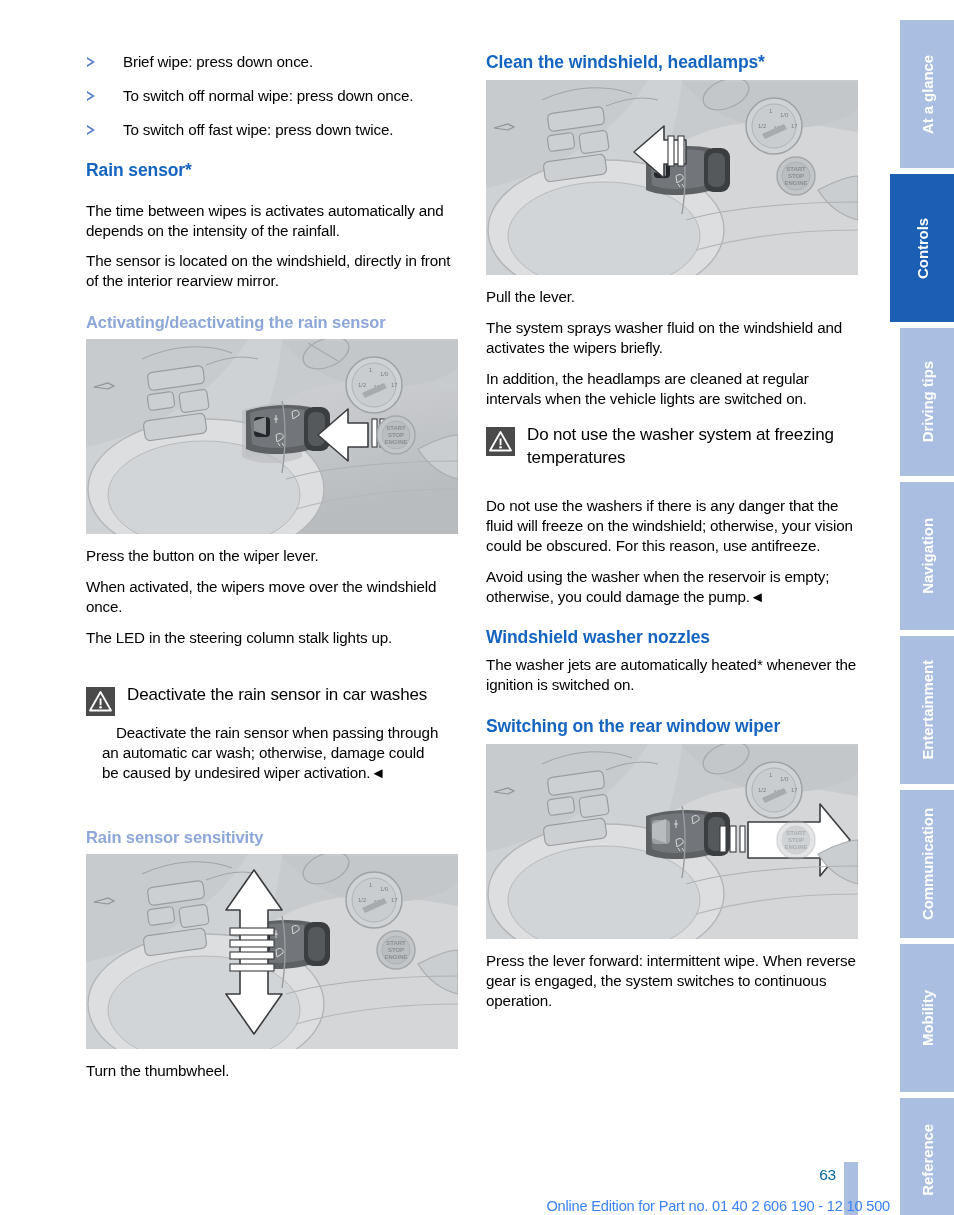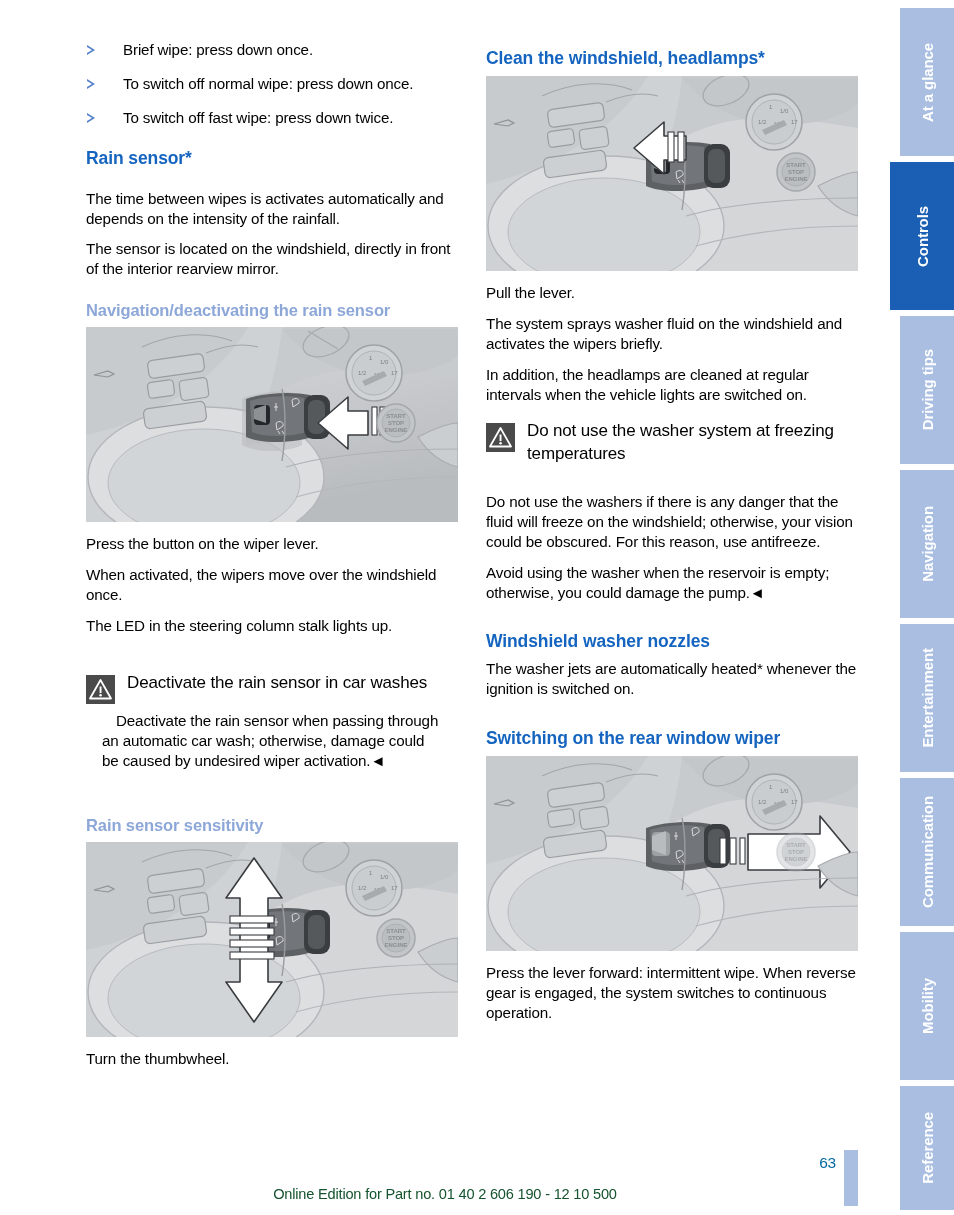--- a/index.html
+++ b/index.html
@@ -12,38 +12,38 @@
     height: 1215px;
     position: relative;
     font-family: "Liberation Sans", sans-serif;
     color: #000000;
     overflow: hidden;
   }
 
   
   .page {
     position: absolute;
-    left: 0; top: 0;
+    left: 0; top: 12px;
     width: 954px; height: 975px;
   }
   .col {
     position: absolute;
     top: 40px;
     width: 372px;
   }
   .col-left  { left: 86px; }
   .col-right { left: 486px; }
 
   
   .h1 {
     color: #1565c0;
     font-size: 17.5px;
     font-weight: bold;
     line-height: 1.25;
-    margin: 8px 0 9px 0;
+    margin: 0 0 9px 0;
     letter-spacing: -0.1px;
   }
   .h1.tight { margin-bottom: 6px; }
   .h2 {
     color: #8da7d8;
     font-size: 16.5px;
     font-weight: bold;
     line-height: 1.25;
     margin: 0 0 6px 0;
     letter-spacing: -0.1px;
@@ -175,24 +175,24 @@
     top: 1150px;
     width: 14px;
     height: 56px;
     background: #a9bee1;
   }
   .footer-text {
     position: absolute;
     left: 0;
     top: 1186px;
     width: 890px;
-    text-align: center;
+    text-align: right;
     font-size: 14.6px;
     letter-spacing: -0.2px;
-    color: #14532d;
+    color: #3b82f6;
   }
 </style>
 </head>
 <body>
 
 <div class="page">
 
   <div class="col col-left">
 
     <ul class="bullets">
@@ -209,21 +209,21 @@
         <span>To switch off fast wipe: press down twice.</span>
       </li>
     </ul>
 
     <h1 class="h1">Rain sensor*</h1>
     <div class="spacer-sm"></div>
     <p class="body">The time between wipes is activates automatically and depends on the intensity of the rainfall.</p>
     <p class="body">The sensor is located on the windshield, directly in front of the interior rearview mirror.</p>
 
     <div class="spacer-sm"></div>
-    <h2 class="h2">Navigation/deactivating the rain sensor</h2>
+    <h2 class="h2">Activating/deactivating the rain sensor</h2>
 
     <div class="figure">
       <svg width="372" height="195" viewBox="0 0 372 195" xmlns="http://www.w3.org/2000/svg">
         <defs>
           <linearGradient id="dashA" x1="0" y1="0" x2="0.4" y2="1">
             <stop offset="0" stop-color="#d9dbdd"></stop>
               <stop offset="1" stop-color="#b9bcbf"></stop>
           </linearGradient>
           <linearGradient id="wheelA" x1="0" y1="0" x2="1" y2="1">
             <stop offset="0" stop-color="#e3e5e7"></stop>

